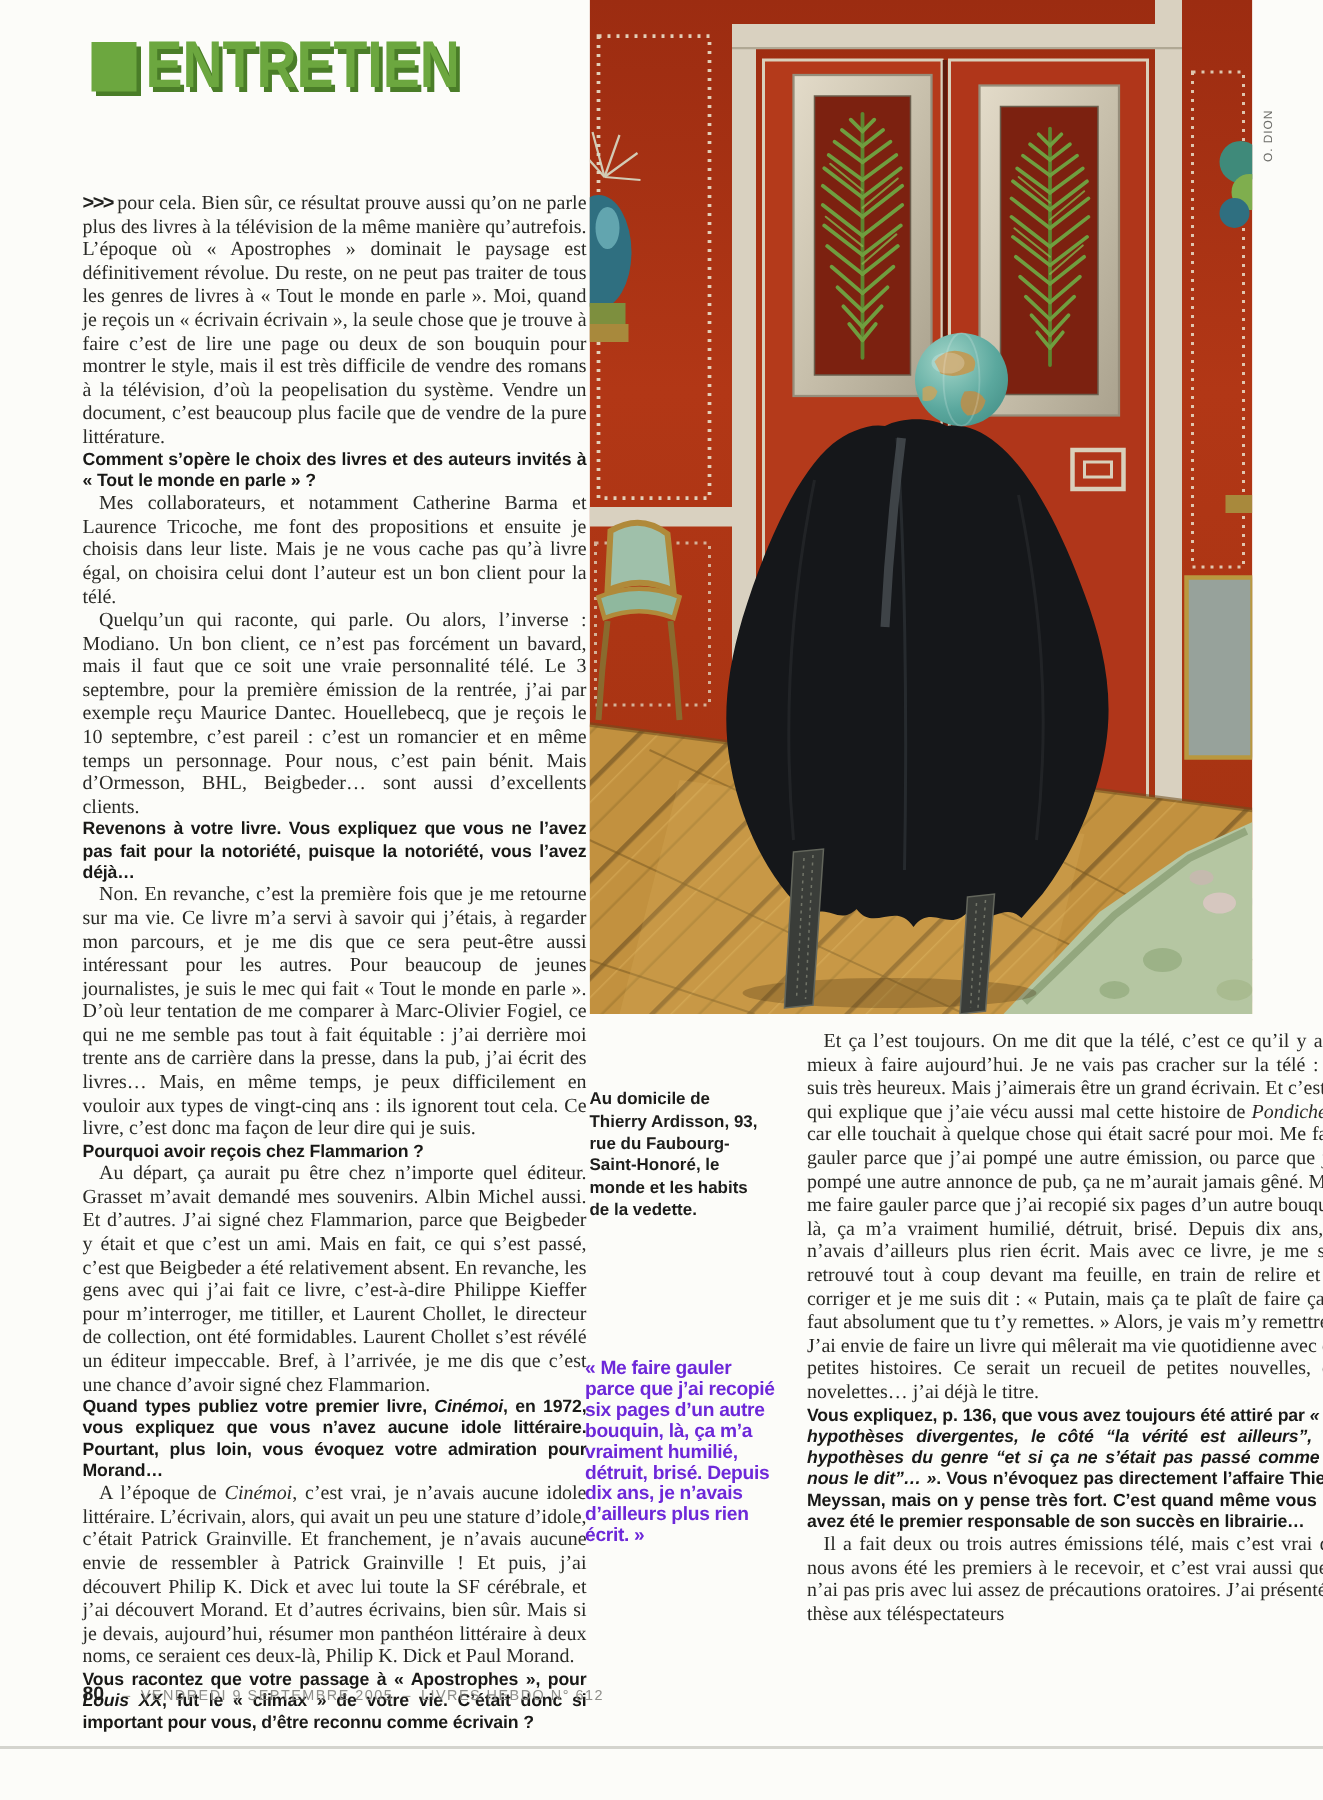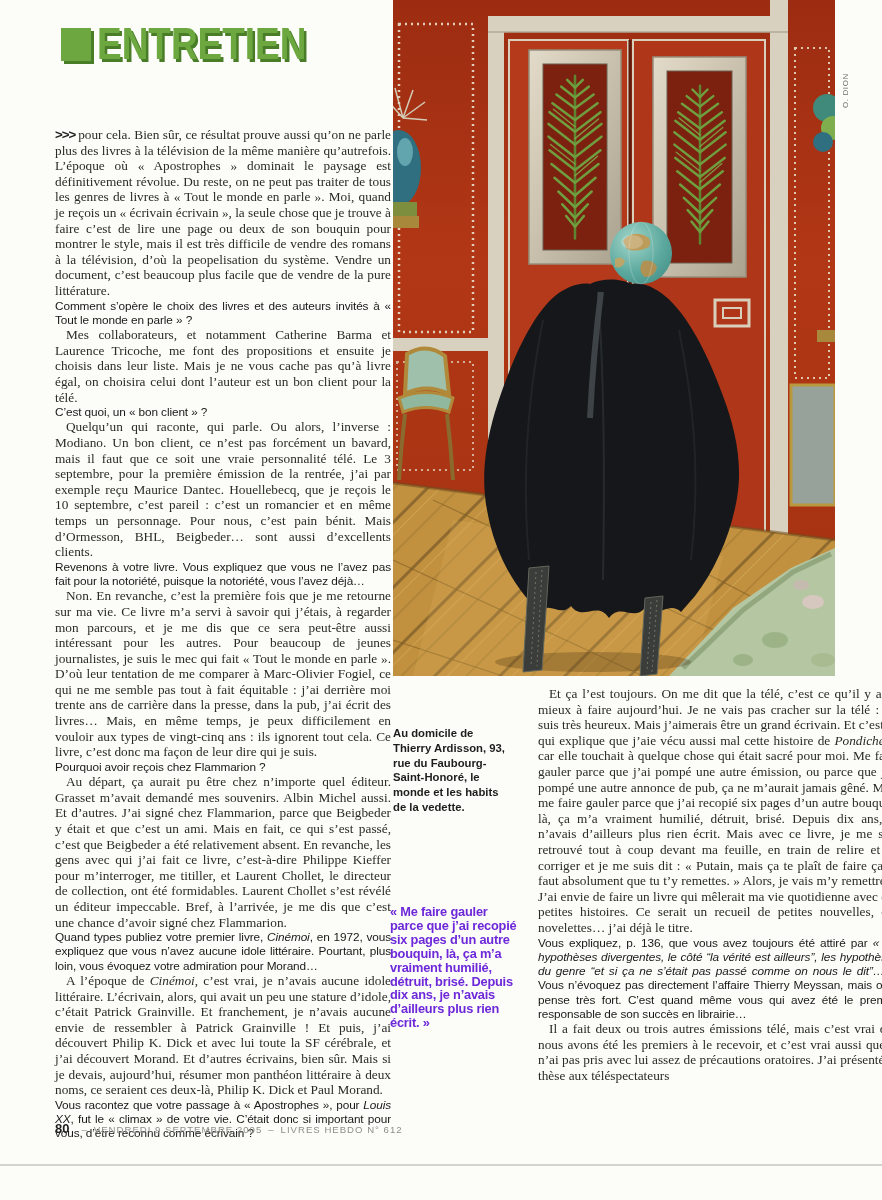--- a/index.html
+++ b/index.html
@@ -10,21 +10,21 @@
   .sq{width:30px;height:33px;background:#6ca73f;box-shadow:3px 3px 0 #4a7d28;margin-top:4px;}
   .title{margin:0 0 0 6px;font-family:"Liberation Sans",sans-serif;font-weight:bold;
          font-size:44px;line-height:40px;color:#6ca73f;letter-spacing:0px;
          text-shadow:3px 3px 0 #4a7d28;display:inline-block;transform:scaleX(.84);transform-origin:left top;}
   
   .col{position:absolute;text-align:justify;}
   .col-left{left:55px;top:95px;width:336px;margin-top:32px;}
   .col-right{left:538px;top:686px;width:361px;}
   p.a{margin:0;font-size:13.3px;line-height:15.6px;color:#2a2a26;text-indent:11px;}
   p.a.noind{text-indent:0;}
-  p.q{margin:0;font-family:"Liberation Sans",sans-serif;font-weight:normal;
+  p.q{margin:0;font-family:"Liberation Sans",sans-serif;font-weight:bold;
       font-size:11.8px;line-height:14.3px;color:#191917;letter-spacing:-0.1px;text-align:justify;}
   .it{font-style:italic;}
   .bd{font-family:"Liberation Sans",sans-serif;font-weight:bold;letter-spacing:-1px;color:#232321;}
   
   .photo{position:absolute;left:393px;top:0;width:442px;height:676px;margin:0;overflow:hidden;}
   .credit{position:absolute;left:841px;top:108px;transform:rotate(-90deg);transform-origin:0 0;
           font-family:"Liberation Sans",sans-serif;font-size:8px;color:#6d6d69;letter-spacing:.6px;white-space:nowrap;}
   
   .caption{position:absolute;left:393px;top:726px;width:114px;
            font-family:"Liberation Sans",sans-serif;font-weight:bold;
@@ -227,21 +227,20 @@
       </g>
     </svg>
   </figure>
 
   <div class="credit">O. DION</div>
 
   <section class="col col-left">
     <p class="a noind"><span class="bd">&gt;&gt;&gt; </span><span>pour cela. Bien sûr, ce résultat prouve aussi qu’on ne parle plus des livres à la télévision de la même manière qu’autrefois. L’époque où « Apostrophes » dominait le paysage est définitivement révolue. Du reste, on ne peut pas traiter de tous les genres de livres à « Tout le monde en parle ». Moi, quand je reçois un « écrivain écrivain », la seule chose que je trouve à faire c’est de lire une page ou deux de son bouquin pour montrer le style, mais il est très difficile de vendre des romans à la télévision, d’où la peopelisation du système. Vendre un document, c’est beaucoup plus facile que de vendre de la pure littérature.</span></p>
     <p class="q"><span>Comment s’opère le choix des livres et des auteurs invités à « Tout le monde en parle » ?</span></p>
     <p class="a"><span>Mes collaborateurs, et notamment Catherine Barma et Laurence Tricoche, me font des propositions et ensuite je choisis dans leur liste. Mais je ne vous cache pas qu’à livre égal, on choisira celui dont l’auteur est un bon client pour la télé.</span></p>
-    <p class="q"><span>C’est quoi, un « bon client » ?</span></p>
     <p class="a"><span>Quelqu’un qui raconte, qui parle. Ou alors, l’inverse : Modiano. Un bon client, ce n’est pas forcément un bavard, mais il faut que ce soit une vraie personnalité télé. Le 3 septembre, pour la première émission de la rentrée, j’ai par exemple reçu Maurice Dantec. Houellebecq, que je reçois le 10 septembre, c’est pareil : c’est un romancier et en même temps un personnage. Pour nous, c’est pain bénit. Mais d’Ormesson, BHL, Beigbeder… sont aussi d’excellents clients.</span></p>
     <p class="q"><span>Revenons à votre livre. Vous expliquez que vous ne l’avez pas fait pour la notoriété, puisque la notoriété, vous l’avez déjà…</span></p>
     <p class="a"><span>Non. En revanche, c’est la première fois que je me retourne sur ma vie. Ce livre m’a servi à savoir qui j’étais, à regarder mon parcours, et je me dis que ce sera peut-être aussi intéressant pour les autres. Pour beaucoup de jeunes journalistes, je suis le mec qui fait « Tout le monde en parle ». D’où leur tentation de me comparer à Marc-Olivier Fogiel, ce qui ne me semble pas tout à fait équitable : j’ai derrière moi trente ans de carrière dans la presse, dans la pub, j’ai écrit des livres… Mais, en même temps, je peux difficilement en vouloir aux types de vingt-cinq ans : ils ignorent tout cela. Ce livre, c’est donc ma façon de leur dire qui je suis.</span></p>
     <p class="q"><span>Pourquoi avoir reçois chez Flammarion ?</span></p>
     <p class="a"><span>Au départ, ça aurait pu être chez n’importe quel éditeur. Grasset m’avait demandé mes souvenirs. Albin Michel aussi. Et d’autres. J’ai signé chez Flammarion, parce que Beigbeder y était et que c’est un ami. Mais en fait, ce qui s’est passé, c’est que Beigbeder a été relativement absent. En revanche, les gens avec qui j’ai fait ce livre, c’est-à-dire Philippe Kieffer pour m’interroger, me titiller, et Laurent Chollet, le directeur de collection, ont été formidables. Laurent Chollet s’est révélé un éditeur impeccable. Bref, à l’arrivée, je me dis que c’est une chance d’avoir signé chez Flammarion.</span></p>
     <p class="q"><span>Quand types publiez votre premier livre, </span><span class="it">Cinémoi</span><span>, en 1972, vous expliquez que vous n’avez aucune idole littéraire. Pourtant, plus loin, vous évoquez votre admiration pour Morand…</span></p>
     <p class="a"><span>A l’époque de </span><span class="it">Cinémoi</span><span>, c’est vrai, je n’avais aucune idole littéraire. L’écrivain, alors, qui avait un peu une stature d’idole, c’était Patrick Grainville. Et franchement, je n’avais aucune envie de ressembler à Patrick Grainville ! Et puis, j’ai découvert Philip K. Dick et avec lui toute la SF cérébrale, et j’ai découvert Morand. Et d’autres écrivains, bien sûr. Mais si je devais, aujourd’hui, résumer mon panthéon littéraire à deux noms, ce seraient ces deux-là, Philip K. Dick et Paul Morand.</span></p>
     <p class="q"><span>Vous racontez que votre passage à « Apostrophes », pour </span><span class="it">Louis XX</span><span>, fut le « climax » de votre vie. C’était donc si important pour vous, d’être reconnu comme écrivain ?</span></p>
   </section>
 

